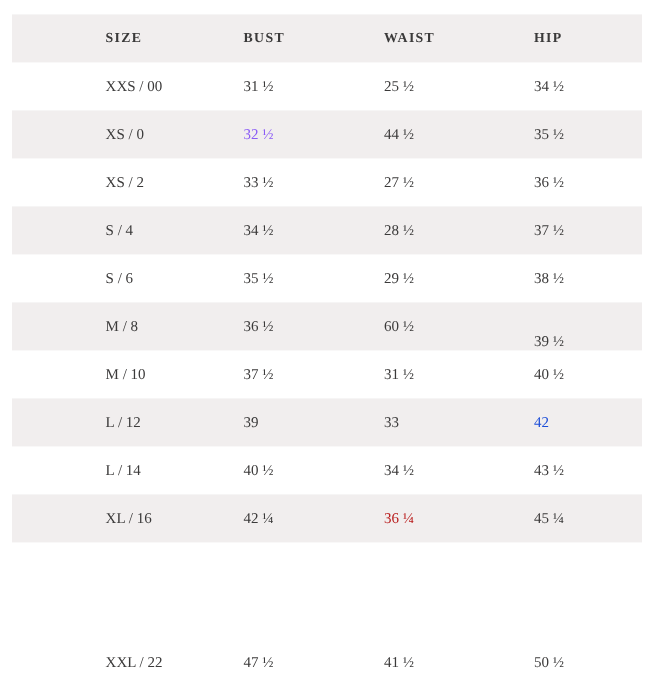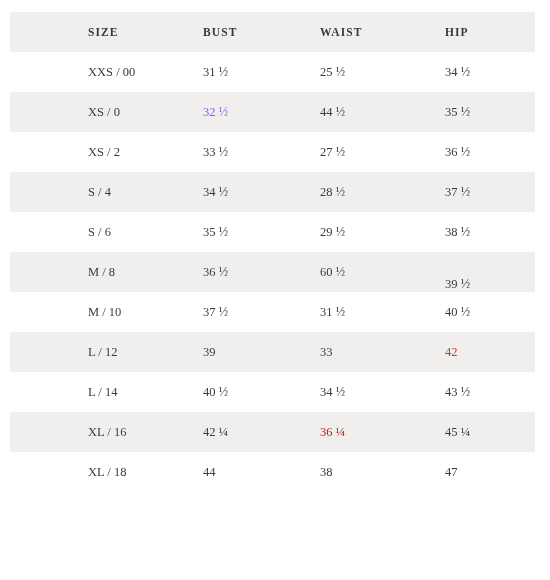--- a/index.html
+++ b/index.html
@@ -115,36 +115,36 @@
       <div class="cell c-size" style="color: rgb(59, 58, 58);">M / 10</div>
       <div class="cell c-bust" style="color: rgb(59, 58, 58);">37 ½</div>
       <div class="cell c-waist" style="color: rgb(59, 58, 58);">31 ½</div>
       <div class="cell c-hip" style="color: rgb(59, 58, 58);">40 ½</div>
     </div>
     <div class="row shaded" style="top: 332px;">
       <div class="band" style="background: rgb(241, 238, 238);"></div>
       <div class="cell c-size" style="color: rgb(59, 58, 58);">L / 12</div>
       <div class="cell c-bust" style="color: rgb(59, 58, 58);">39</div>
       <div class="cell c-waist" style="color: rgb(59, 58, 58);">33</div>
-      <div class="cell c-hip" style="color: #c2410c;">42</div>
+      <div class="cell c-hip" style="color: #1d4ed8;">42</div>
     </div>
     <div class="row plain" style="top: 372px;">
       <div class="band"></div>
       <div class="cell c-size" style="color: rgb(59, 58, 58);">L / 14</div>
       <div class="cell c-bust" style="color: rgb(59, 58, 58);">40 ½</div>
       <div class="cell c-waist" style="color: rgb(59, 58, 58);">34 ½</div>
       <div class="cell c-hip" style="color: rgb(59, 58, 58);">43 ½</div>
     </div>
     <div class="row shaded" style="top: 412px;">
       <div class="band" style="background: rgb(241, 238, 238);"></div>
       <div class="cell c-size" style="color: rgb(59, 58, 58);">XL / 16</div>
       <div class="cell c-bust" style="color: rgb(59, 58, 58);">42 ¼</div>
       <div class="cell c-waist" style="color: #b91c1c;">36 ¼</div>
       <div class="cell c-hip" style="color: rgb(59, 58, 58);">45 ¼</div>
     </div>
-    <div class="row plain" style="top: 452px;">
+    <div class="row plain" style="top: 532px;">
       <div class="band"></div>
-      <div class="cell c-size" style="color: rgb(59, 58, 58);">XL / 18</div>
-      <div class="cell c-bust" style="color: rgb(59, 58, 58);">44</div>
-      <div class="cell c-waist" style="color: rgb(59, 58, 58);">38</div>
-      <div class="cell c-hip" style="color: rgb(59, 58, 58);">47</div>
+      <div class="cell c-size" style="color: rgb(59, 58, 58);">XXL / 22</div>
+      <div class="cell c-bust" style="color: rgb(59, 58, 58);">47 ½</div>
+      <div class="cell c-waist" style="color: rgb(59, 58, 58);">41 ½</div>
+      <div class="cell c-hip" style="color: rgb(59, 58, 58);">50 ½</div>
     </div>
   </div>
 
 </body></html>

